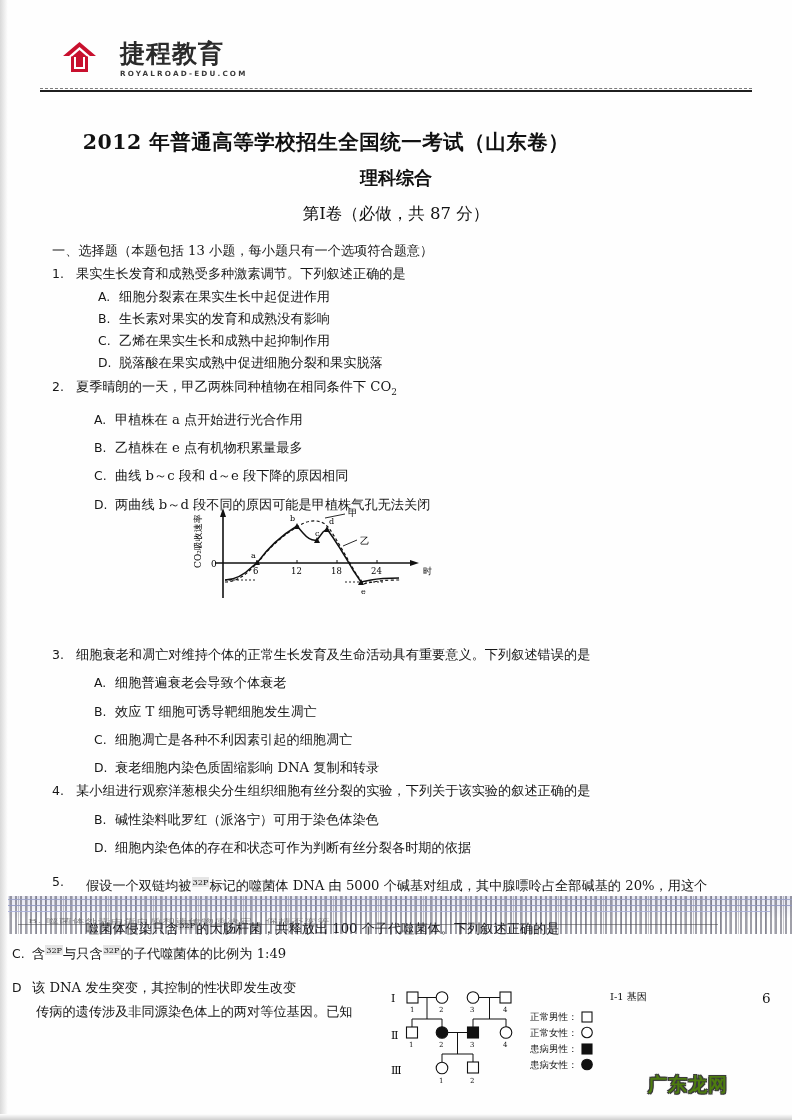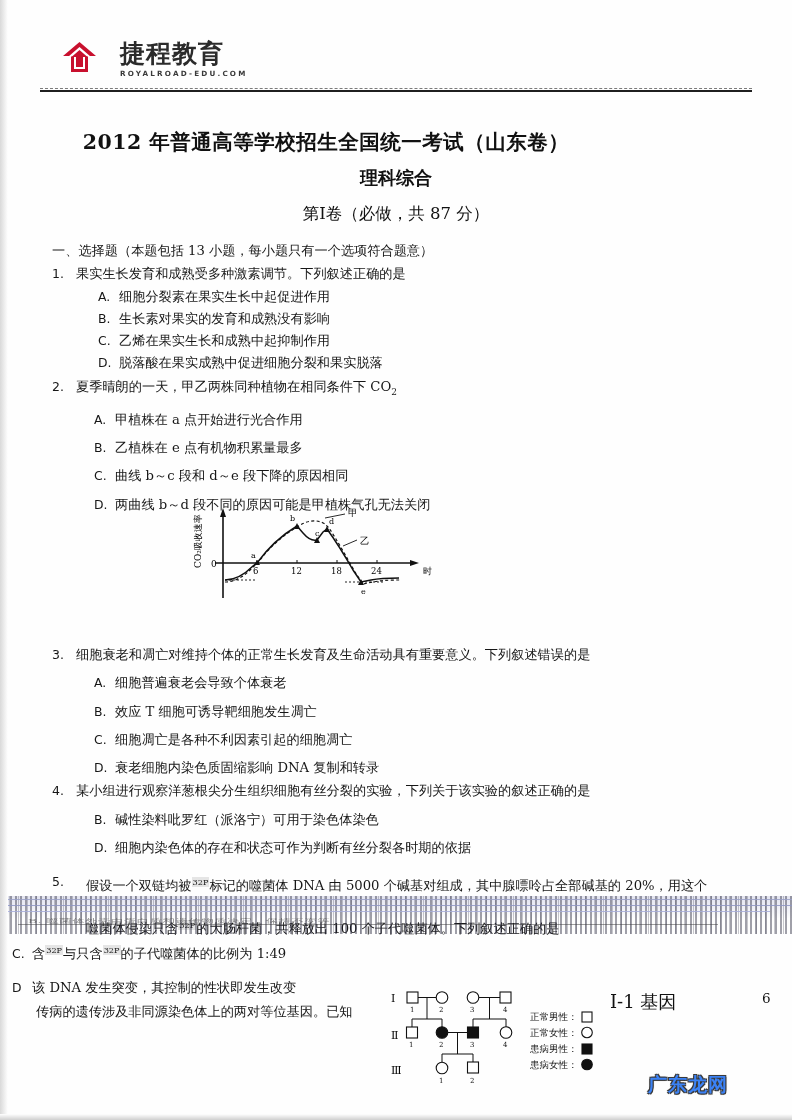--- a/index.html
+++ b/index.html
@@ -66,27 +66,27 @@
     transform:scaleY(.5);transform-origin:left top;filter:blur(.3px);white-space:nowrap;}
   .sb-strike{position:absolute;left:18px;top:28px;width:700px;height:1px;background:rgba(60,60,60,.5);}
 
   
   .lower{position:absolute;left:12px;top:938px;width:760px;
          font-family:"DejaVu Serif","Liberation Serif",serif;font-size:13.2px;line-height:24px;color:#161616;}
   .lower .o-lab{display:inline-block;width:20px;font-family:"DejaVu Sans","Liberation Sans",sans-serif;font-size:12.4px;}
 
   
   .ped{position:absolute;left:390px;top:986px;width:300px;height:112px;}
-  .gene-label{position:absolute;left:610px;top:990px;font-family:"DejaVu Serif","Liberation Serif",serif;font-size:18px;}
+  .gene-label{position:absolute;left:610px;top:990px;font-family:"DejaVu Serif","Liberation Serif",serif;font-size:10px;}
   .pagenum{position:absolute;left:762px;top:990px;font-family:"DejaVu Serif","Liberation Serif",serif;font-size:13.5px;}
 
   
   .wm{position:absolute;left:648px;top:1072px;
       font-family:"DejaVu Sans","Liberation Sans",sans-serif;font-weight:bold;font-size:19px;
-      color:#3b82f6;letter-spacing:1px;
+      color:#4d7c0f;letter-spacing:1px;
       text-shadow:-1px -1px 0 #3a3a3a,1px -1px 0 #3a3a3a,-1px 1px 0 #3a3a3a,1px 1px 0 #3a3a3a,0 0 2px #555;}
   .edge-l{position:absolute;left:0;top:0;width:8px;height:1120px;background:linear-gradient(90deg,#d9d9d9,#fff);}
   .edge-b{position:absolute;left:0;bottom:0;width:792px;height:6px;background:linear-gradient(0deg,#cfcfcf,#fff);}
 </style>
 </head>
 <body>
 
 <div class="page">
 
   <div class="header">

